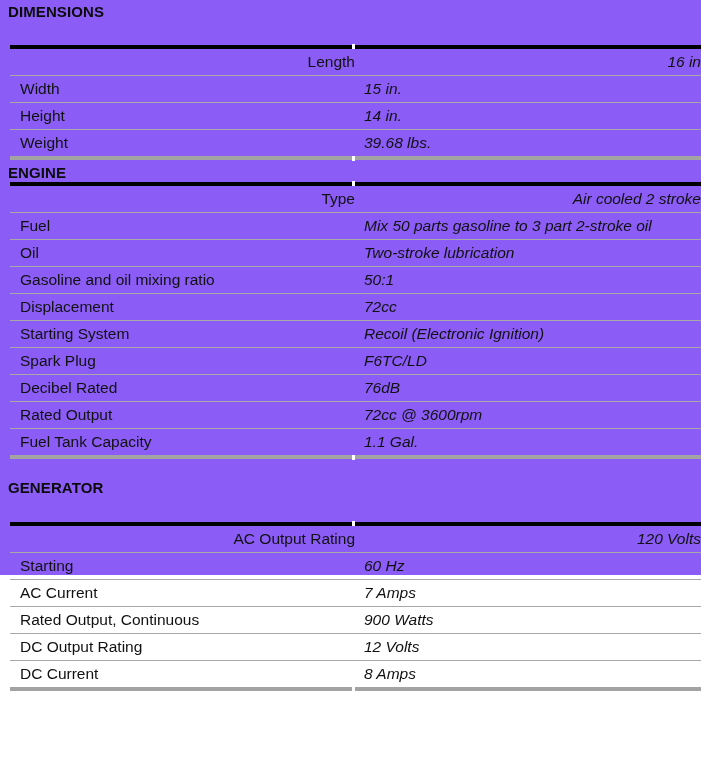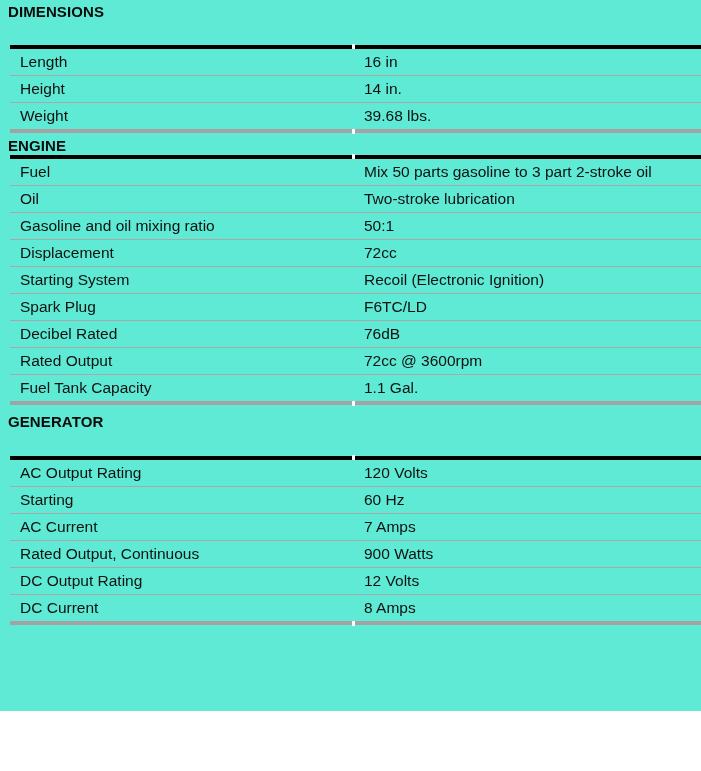--- a/index.html
+++ b/index.html
@@ -11,22 +11,22 @@
     width: 701px;
     height: 771px;
     font-family: "Liberation Sans", sans-serif;
     color: #000000;
     overflow: hidden;
   }
 
   .page {
     position: relative;
     width: 701px;
-    height: 711px;
-    background: #5eead4;
+    height: 575px;
+    background: #8b5cf6;
   }
 
   .section-heading {
     font-size: 15px;
     font-weight: bold;
     letter-spacing: 0.1px;
     color: #0b0b0b;
     padding-left: 8px;
     line-height: 18px;
   }
@@ -49,25 +49,27 @@
     vertical-align: top;
     padding: 4px 0 5px 0;
     height: 17px;
   }
 
   .spec-table tr.row-item > td.cell-label {
     padding-left: 10px;
   }
   .spec-table tr.row-item > td.cell-value {
     padding-left: 9px;
+    font-style: italic;
   }
 
   
   .spec-table tr.row-item:first-child > td {
     border-top: 4px solid #000000;
+    text-align: right;
   }
   
   .spec-table tr.row-item:last-child > td {
     border-bottom: 4px solid #a3a3a3;
   }
 
   
   .spec-table td.cell-value { position: relative; }
   .spec-table td.cell-value::before {
     content: "";
@@ -89,59 +91,67 @@
     width: 3px;
     height: 5px;
     background: #ffffff;
   }
   .spec-table tr.row-item:not(:last-child) > td.cell-value::after {
     display: none;
   }
 
   .heading-block-dimensions { padding-top: 3px; padding-bottom: 24px; }
   .heading-block-engine { padding-top: 4px; }
-  .heading-block-generator { padding-top: 8px; padding-bottom: 25px; }
+  .heading-block-generator { padding-top: 20px; padding-bottom: 25px; }
 </style>
 </head>
 <body>
 
 <div class="page">
 
   <div class="section-heading heading-block-dimensions">DIMENSIONS</div>
 
   <table class="spec-table">
     <colgroup>
         <col class="col-label">
         <col class="col-value">
       </colgroup>
     <tbody>
       <tr class="row-item">
         <td class="cell-label">Length</td>
         <td class="cell-value">16 in</td>
       </tr>
       <tr class="row-item">
+        <td class="cell-label">Width</td>
+        <td class="cell-value">15 in.</td>
+      </tr>
+      <tr class="row-item">
         <td class="cell-label">Height</td>
         <td class="cell-value">14 in.</td>
       </tr>
       <tr class="row-item">
         <td class="cell-label">Weight</td>
         <td class="cell-value">39.68 lbs.</td>
       </tr>
     </tbody>
   </table>
 
   <div class="section-heading heading-block-engine">ENGINE</div>
 
   <table class="spec-table">
     <colgroup>
         <col class="col-label">
         <col class="col-value">
       </colgroup>
     <tbody>
       <tr class="row-item">
+        <td class="cell-label">Type</td>
+        <td class="cell-value">Air cooled 2 stroke</td>
+      </tr>
+      <tr class="row-item">
         <td class="cell-label">Fuel</td>
         <td class="cell-value">Mix 50 parts gasoline to 3 part 2-stroke oil</td>
       </tr>
       <tr class="row-item">
         <td class="cell-label">Oil</td>
         <td class="cell-value">Two-stroke lubrication</td>
       </tr>
       <tr class="row-item">
         <td class="cell-label">Gasoline and oil mixing ratio</td>
         <td class="cell-value">50:1</td>

